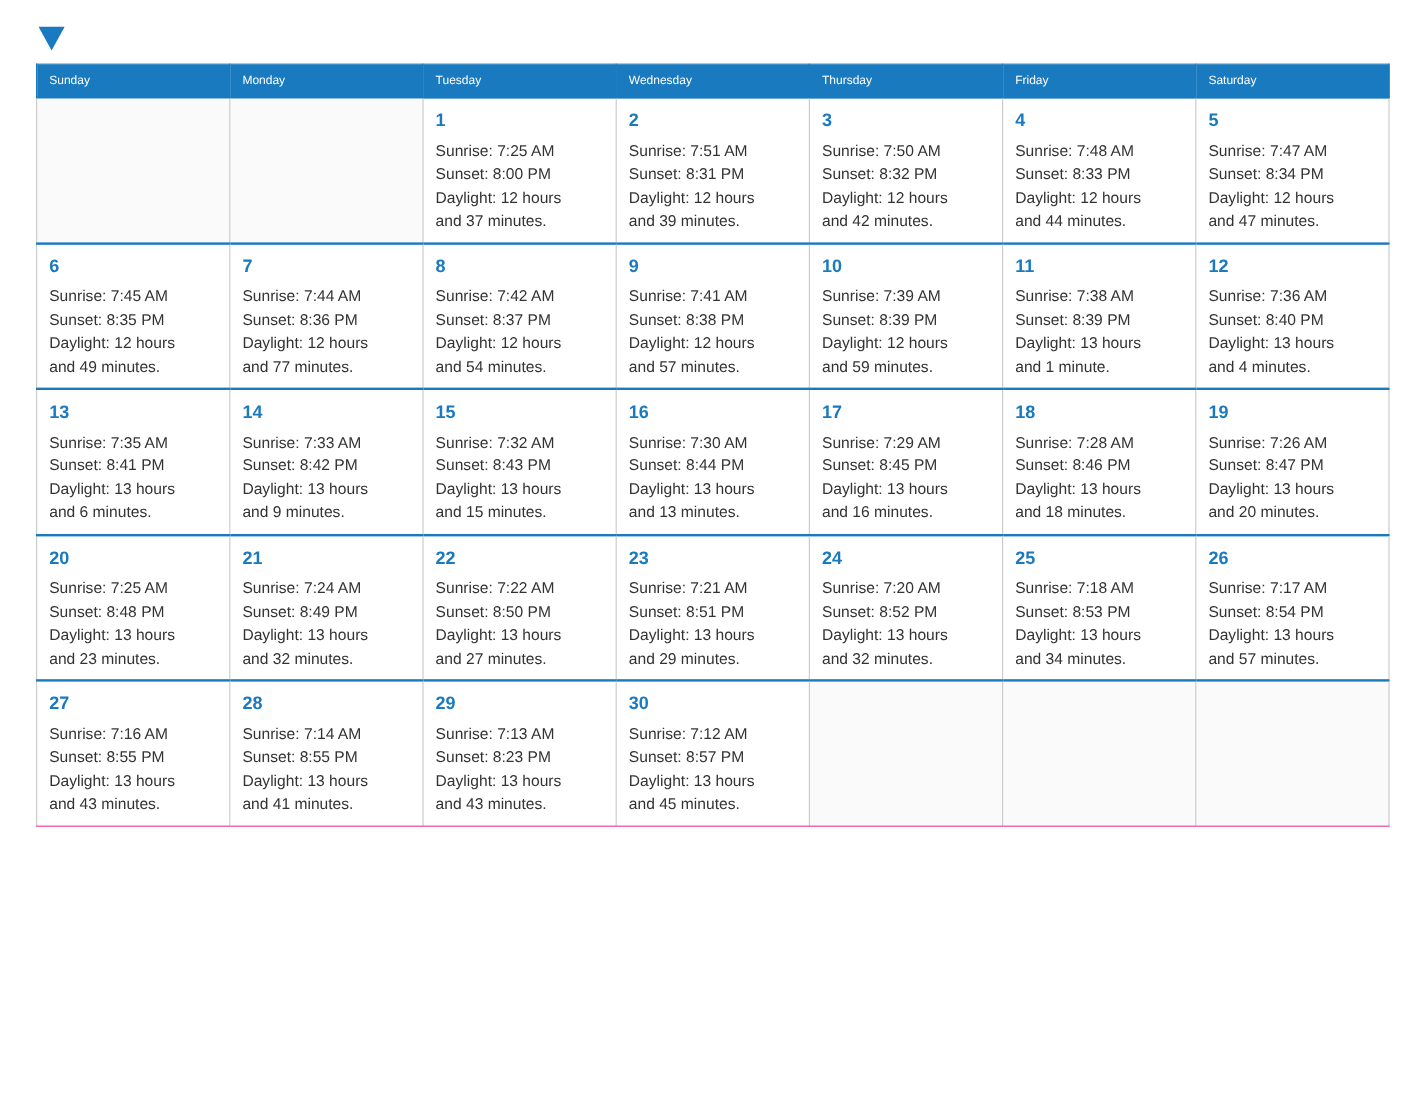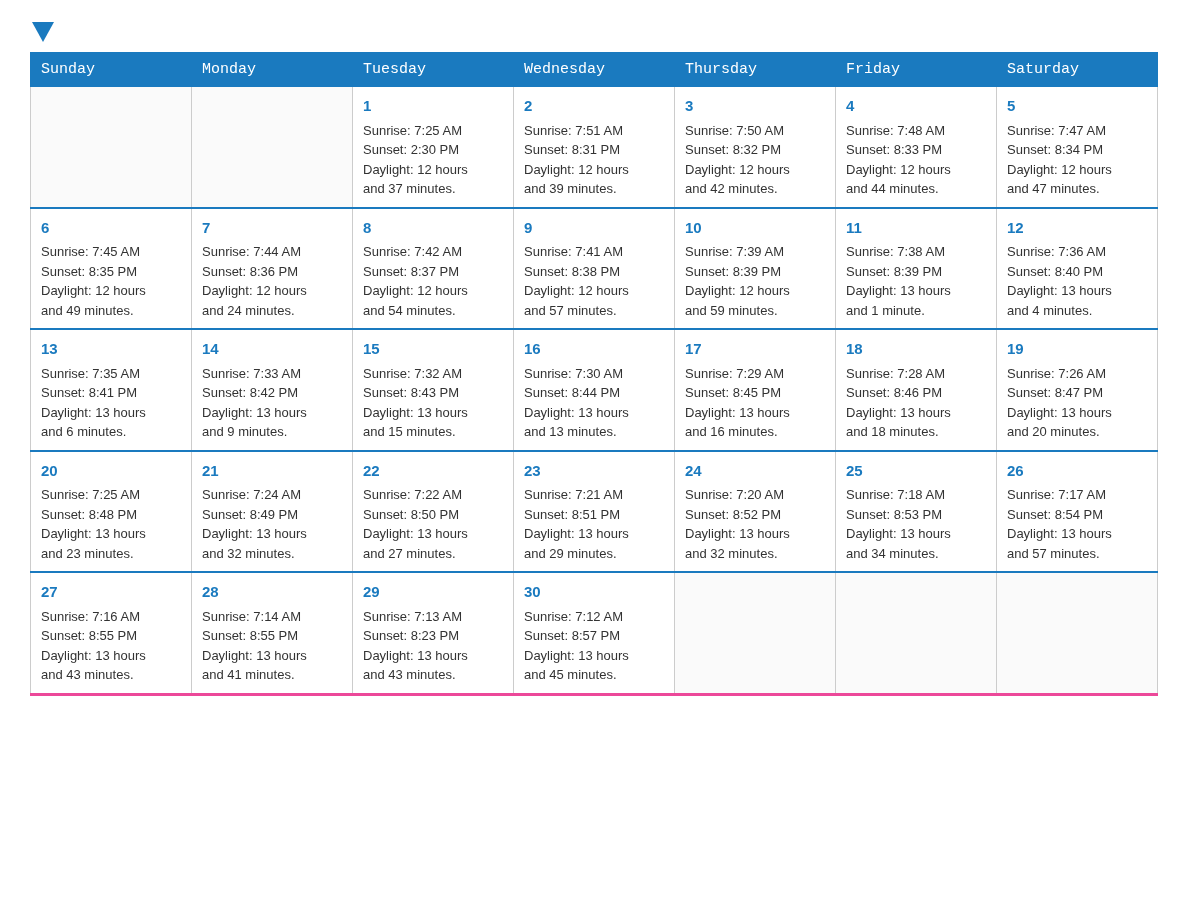--- a/index.html
+++ b/index.html
@@ -49,24 +49,23 @@
     .calendar {
       width: 100%;
       border-collapse: collapse;
       margin-top: 10px;
     }
     .calendar th {
       background: #1a7abf;
       color: #fff;
       padding: 8px 10px;
       text-align: left;
-      font-size: 15px;
+      font-size: 10px;
       font-weight: normal;
       border: 1px solid #1a7abf;
-      font-family: Liberation Mono, monospace;
     }
     .calendar td {
       vertical-align: top;
       padding: 8px 10px;
       border: 1px solid #ccc;
       width: calc(100% / 7);
       font-size: 13px;
       line-height: 1.5;
     }
     .day-number {
@@ -80,21 +79,21 @@
       color: #333;
       font-size: 13px;
     }
     .empty-cell {
       background: #fafafa;
     }
     .calendar tbody tr td {
       border-bottom: 2px solid #1a7abf;
     }
     .calendar tbody tr:last-child td {
-      border-bottom: 3px solid #ec4899;
+      border-bottom: 1px solid #ec4899;
     }
   </style>
 </head>
 <body>
 
 <div class="header-row">
   <div class="logo">
     <div style="display:flex;flex-direction:column;align-items:flex-start;">
       <div style="display:flex;align-items:center;">
         <span class="logo-text-general"></span>
@@ -125,21 +124,21 @@
         <th>Saturday</th>
       </tr>
   </thead>
   <tbody id="calendar-body">
   <tr>
         <td class="empty-cell"></td>
         <td class="empty-cell"></td>
         <td>
           <span class="day-number">1</span>
           <div class="day-info">Sunrise: 7:25 AM</div>
-          <div class="day-info">Sunset: 2:30 PM</div>
+          <div class="day-info">Sunset: 8:00 PM</div>
           <div class="day-info">Daylight: 12 hours</div>
           <div class="day-info">and 37 minutes.</div>
         </td>
         <td>
           <span class="day-number">2</span>
           <div class="day-info">Sunrise: 7:51 AM</div>
           <div class="day-info">Sunset: 8:31 PM</div>
           <div class="day-info">Daylight: 12 hours</div>
           <div class="day-info">and 39 minutes.</div>
         </td>
@@ -171,21 +170,21 @@
           <div class="day-info">Sunrise: 7:45 AM</div>
           <div class="day-info">Sunset: 8:35 PM</div>
           <div class="day-info">Daylight: 12 hours</div>
           <div class="day-info">and 49 minutes.</div>
         </td>
         <td>
           <span class="day-number">7</span>
           <div class="day-info">Sunrise: 7:44 AM</div>
           <div class="day-info">Sunset: 8:36 PM</div>
           <div class="day-info">Daylight: 12 hours</div>
-          <div class="day-info">and 24 minutes.</div>
+          <div class="day-info">and 77 minutes.</div>
         </td>
         <td>
           <span class="day-number">8</span>
           <div class="day-info">Sunrise: 7:42 AM</div>
           <div class="day-info">Sunset: 8:37 PM</div>
           <div class="day-info">Daylight: 12 hours</div>
           <div class="day-info">and 54 minutes.</div>
         </td>
         <td>
           <span class="day-number">9</span>

